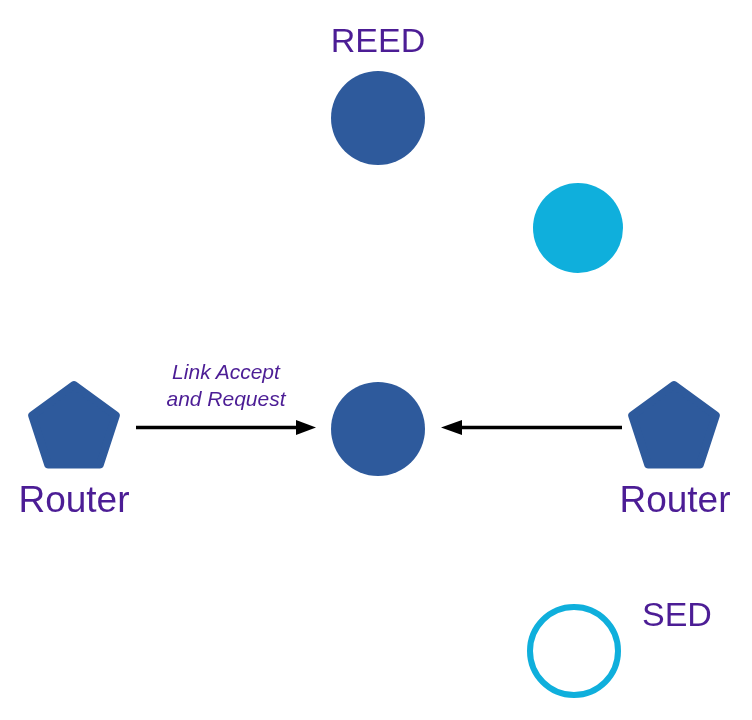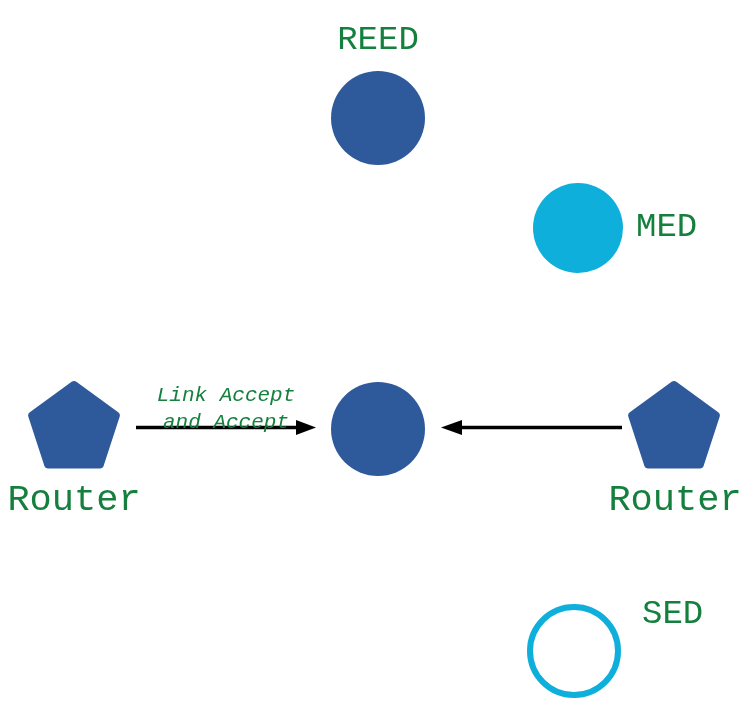--- a/index.html
+++ b/index.html
@@ -15,44 +15,43 @@
     overflow: hidden;
     font-family: "Liberation Sans", sans-serif;
   }
   .shape-layer {
     position: absolute;
     left: 0;
     top: 0;
   }
   .label {
     position: absolute;
-    color: #15803d;
+    color: #4c1d95;
     white-space: nowrap;
-    font-family: Liberation Mono, monospace;
+    font-family: Liberation Sans, sans-serif;
   }
   .node-label {
     font-size: 34px;
     line-height: 40px;
     font-weight: 400;
   }
   .router-label {
     font-size: 37px;
     line-height: 42px;
     font-weight: 400;
   }
   .center-x {
     transform: translateX(-50%);
   }
   .edge-label {
     font-size: 21px;
     line-height: 27px;
     font-style: italic;
     text-align: center;
     font-weight: 400;
-    margin-top: 24px;
   }
   .label-reed        { left: 378px; top: 20px; }
   .label-med         { left: 636px; top: 207px; }
   .label-router-left { left: 74px;  top: 479px; }
   .label-router-right{ left: 675px; top: 479px; }
   .label-sed         { left: 642px; top: 594px; }
   .label-link        { left: 226px; top: 358px; }
 </style>
 </head>
 <body>
@@ -75,26 +74,25 @@
     <polygon points="316,427.5 296,420 296,435" fill="#000000"></polygon>
 
     <line x1="622" y1="427.5" x2="458" y2="427.5" stroke-width="3.5" stroke="#000000"></line>
     <polygon points="441,427.5 462,420 462,435" fill="#000000"></polygon>
 
     <circle cx="574" cy="651" r="44" fill="none" stroke-width="6" stroke="#0FAFDC"></circle>
   </svg>
 
   <div class="label node-label center-x label-reed">REED</div>
 
-  <div class="label node-label label-med">MED</div>
 
   <div class="label router-label center-x label-router-left">Router</div>
 
   <div class="label router-label center-x label-router-right">Router</div>
 
   <div class="label node-label label-sed">SED</div>
 
   <div class="label edge-label center-x label-link">
     <div>Link Accept</div>
-    <div>and Accept</div>
+    <div>and Request</div>
   </div>
 
 </div>
 
 </body></html>

